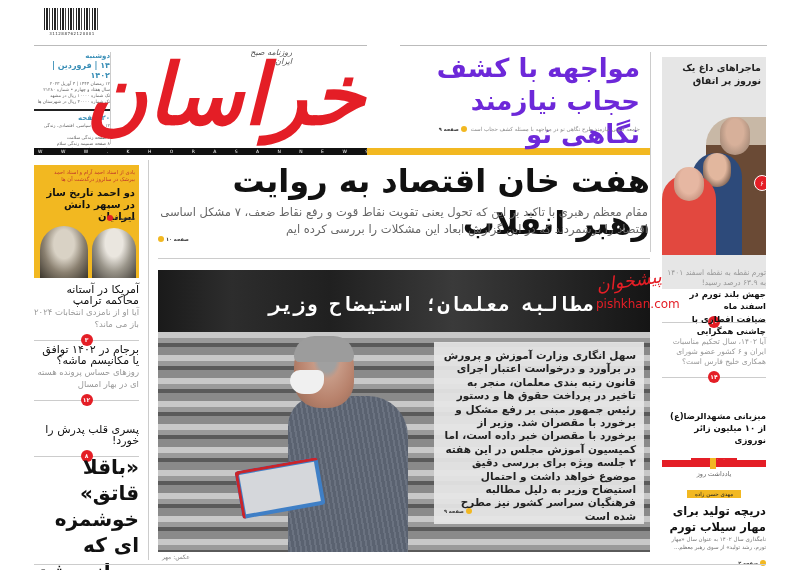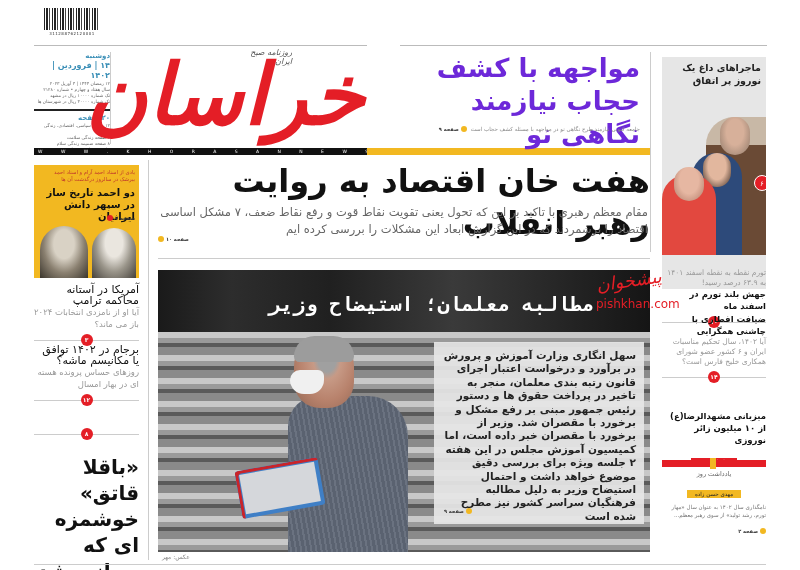--- a/index.html
+++ b/index.html
@@ -179,20 +179,21 @@
     </div>
 </div>
 <div class="lcol-item rtl" style="top:344px">
   <div class="lc-title">برجام در ۱۴۰۲ توافق یا مکانیسم ماشه؟</div>
   <div class="lc-body">روزهای حساس پرونده هسته ای در بهار امسال</div>
   <div class="num-badge">
       <span>۱۲</span>
     </div>
 </div>
 <div class="lcol-item rtl" style="top:424px">
+  <div class="lc-title">پسری قلب پدرش را خورد!</div>
   <div class="num-badge">
       <span>۸</span>
     </div>
 </div>
 <div class="lcol-item rtl" style="top:454px">
   <div class="lc-big">«باقلا قاتق» خوشمزه ای که جهانی شد</div>
 
 </div>
 <div class="abs vsep3"></div>
 
@@ -243,20 +244,21 @@
     </div>
 </div>
 <div class="rcol-item rtl" style="top:410px">
   <div class="rc-title">میزبانی مشهدالرضا(ع) از ۱۰ میلیون زائر نوروزی</div>
   <div class="tag-wrap"><span class="rc-tag">خراسان رضوی</span></div>
 </div>
 <div class="rcol-item rtl" style="top:452px">
   <div class="red-bar"></div>
   <div class="yad">یادداشت روز</div>
   <div class="tag-wrap"><span class="author">مهدی حسن زاده</span></div>
+  <div class="rc-big">دریچه تولید برای مهار سیلاب تورم</div>
   <div class="rc-small">نامگذاری سال ۱۴۰۲ به عنوان سال «مهار تورم، رشد تولید» از سوی رهبر معظم...</div>
   <div class="pg-ref">
       <span class="pg-dot"></span>
       <span>صفحه ۲</span>
     </div>
 </div>
 
 <div class="abs bottom-rule"></div>
 
 </body></html>

